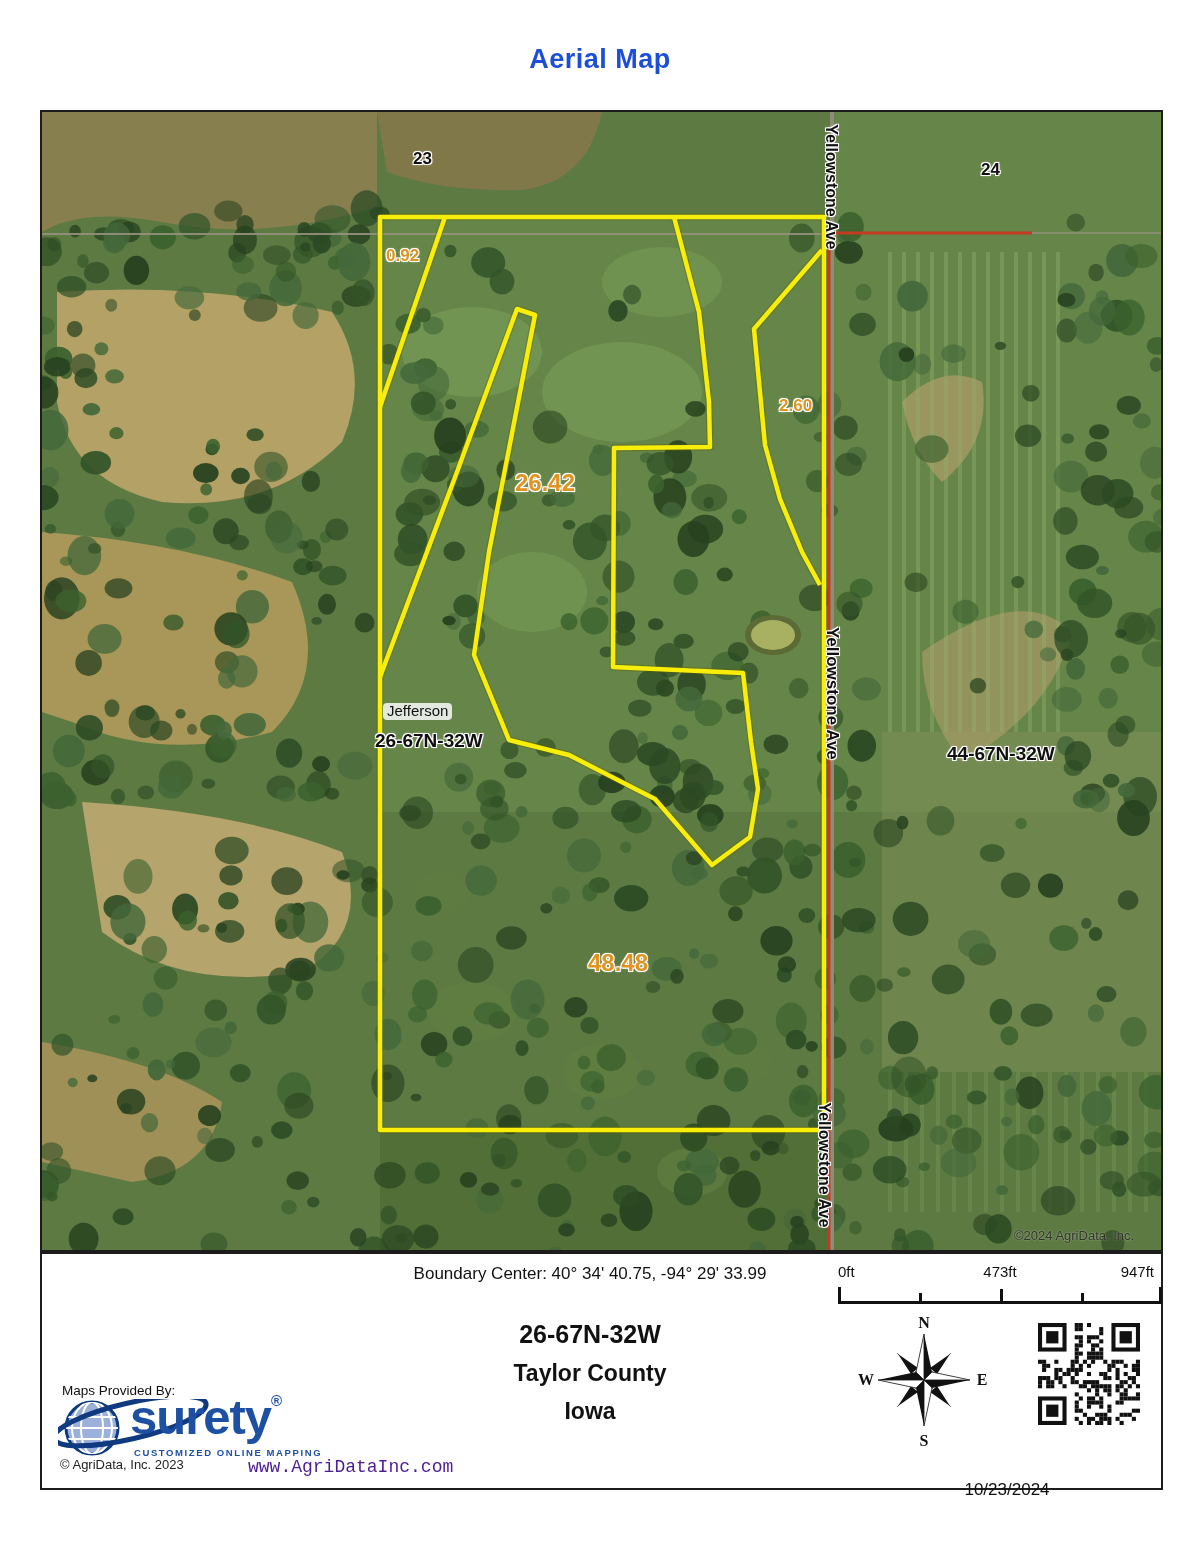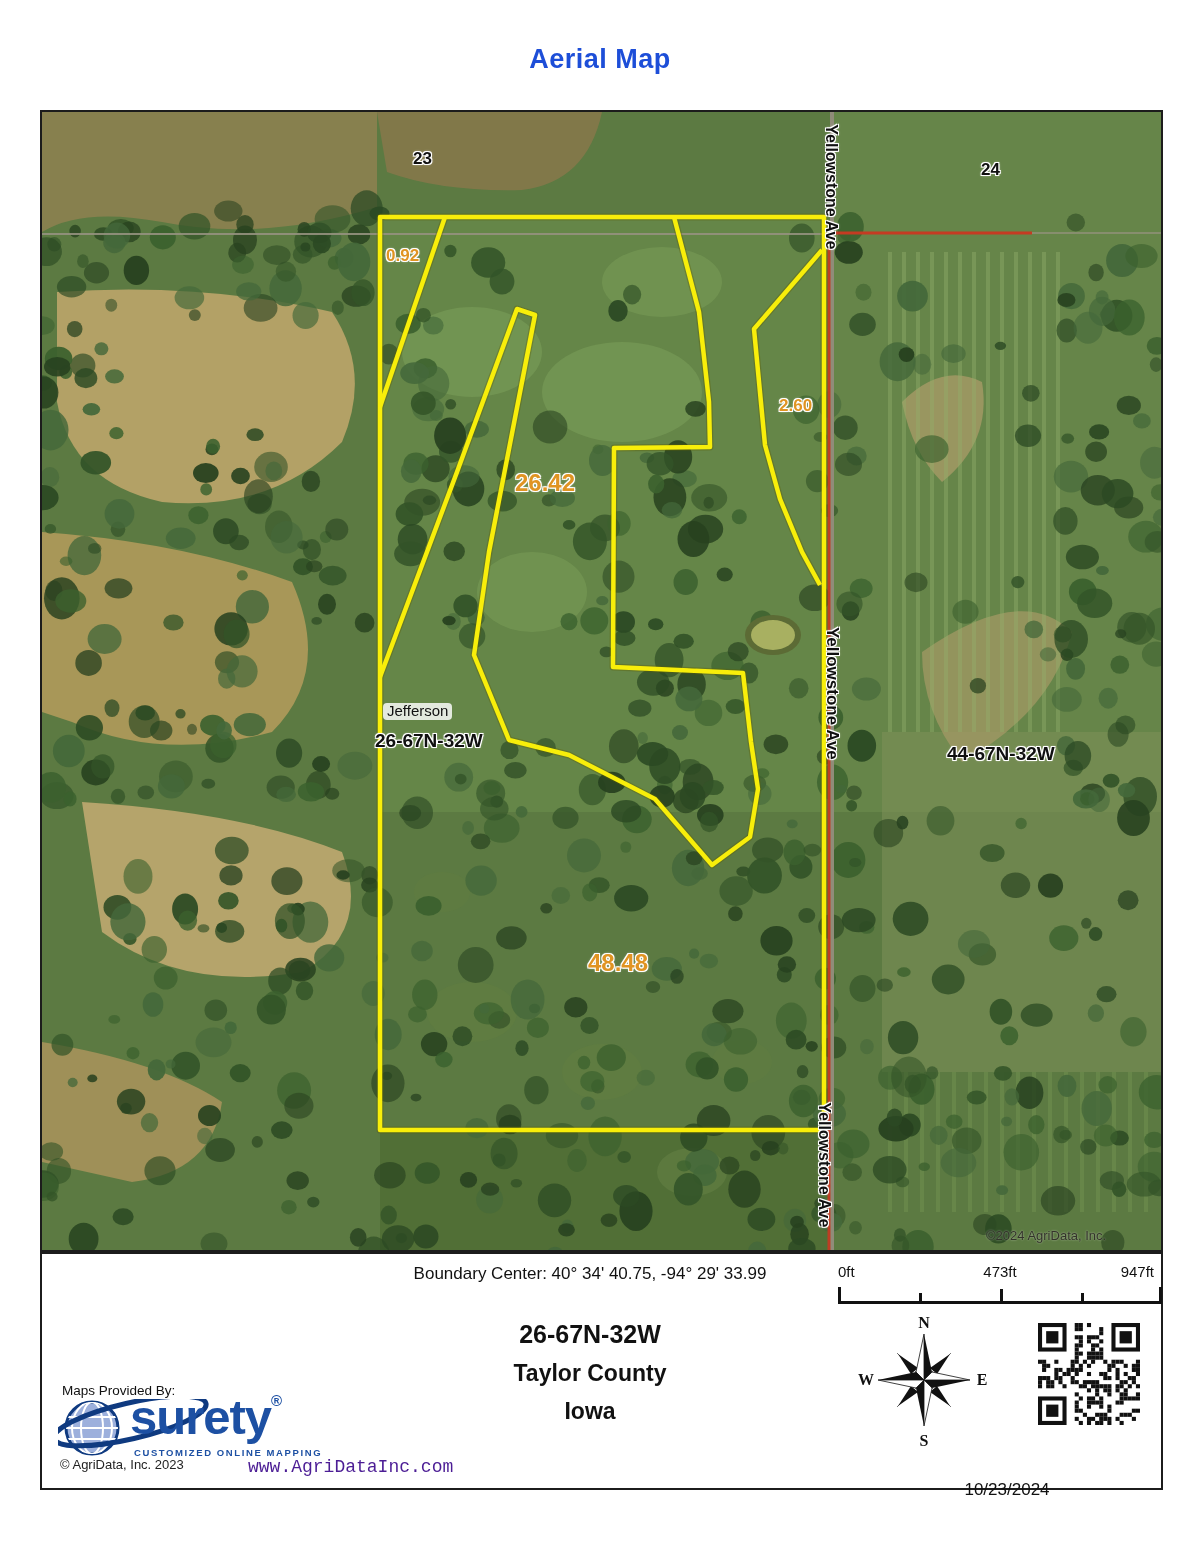--- a/index.html
+++ b/index.html
@@ -788,21 +788,21 @@
   <div class="mlbl acre halo" style="left:386px;top:247px;font-size:17px;">0.92</div>
   <div class="mlbl acre halo" style="left:779px;top:397px;font-size:17px;">2.60</div>
   <div class="mlbl acre halo" style="left:515px;top:470px;">26.42</div>
   <div class="mlbl acre halo" style="left:588px;top:950px;">48.48</div>
   <div class="mlbl town" style="left:383px;top:703px;">Jefferson</div>
   <div class="mlbl twp halo" style="left:375px;top:731px;">26-67N-32W</div>
   <div class="mlbl twp halo" style="left:947px;top:744px;">44-67N-32W</div>
   <div class="mlbl road halo" style="left:751px;top:178px;">Yellowstone Ave</div>
   <div class="mlbl road halo" style="left:752px;top:684px;font-size:17px;">Yellowstone Ave</div>
   <div class="mlbl road halo" style="left:744px;top:1156px;">Yellowstone Ave</div>
-  <div class="mlbl mapcopy" style="left:986px;top:1229px;">©2024 AgriData, Inc.</div>
+  <div class="mlbl mapcopy" style="left:1014px;top:1229px;">©2024 AgriData, Inc.</div>
 
   <div class="footer"></div>
 
   <div class="bcenter">Boundary Center: 40° 34' 40.75,  -94° 29' 33.99</div>
 
   <div class="sbar">
     <div class="labels">
       <span class="l0">0ft</span>
       <span class="l1">473ft</span>
       <span class="l2">947ft</span>

